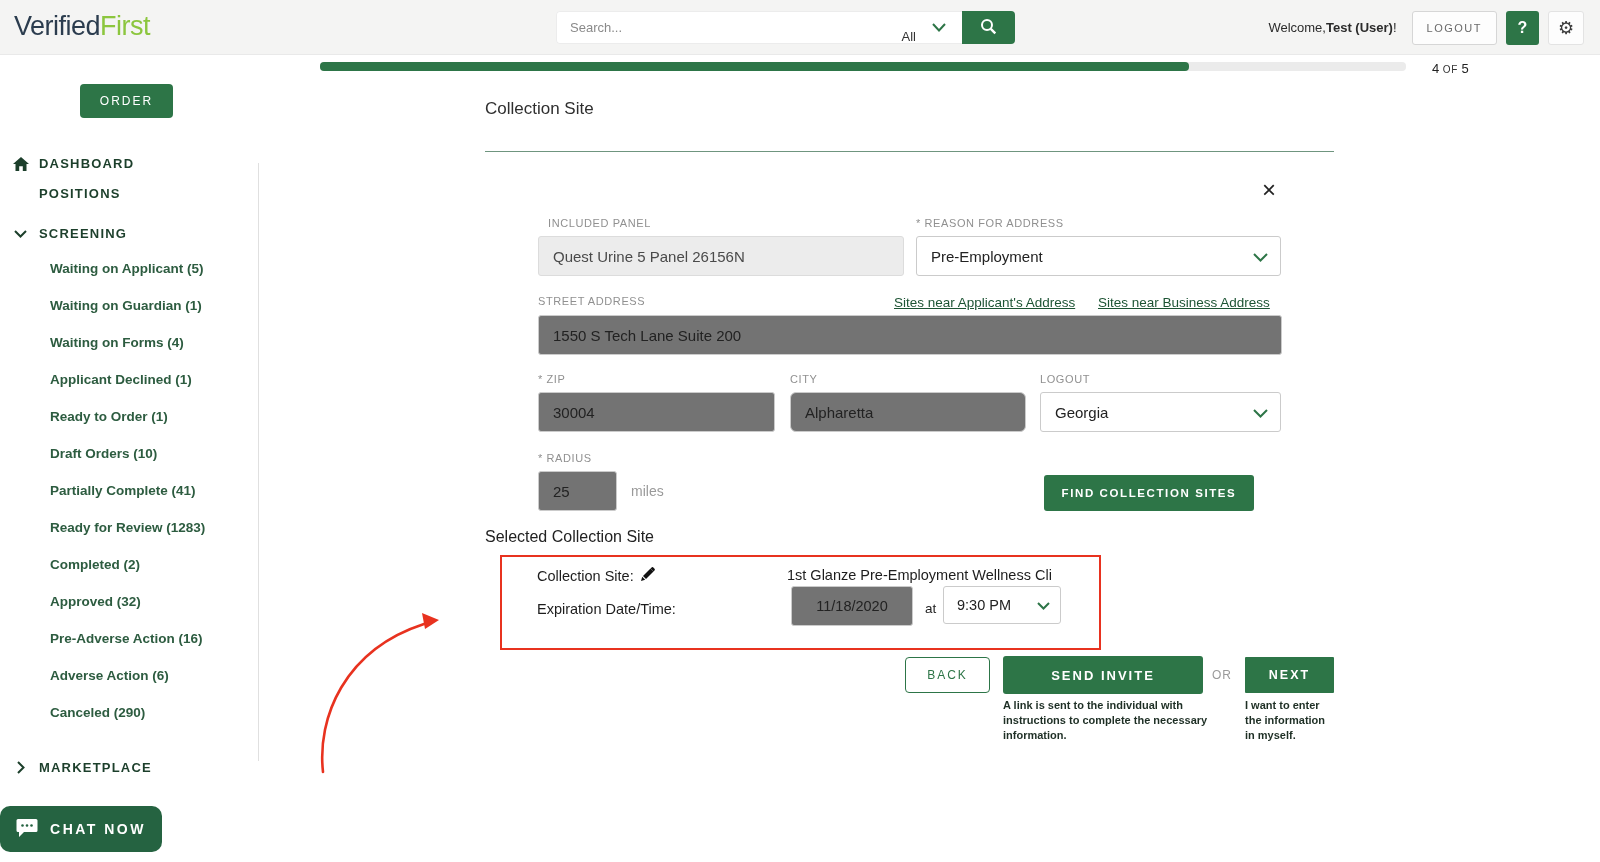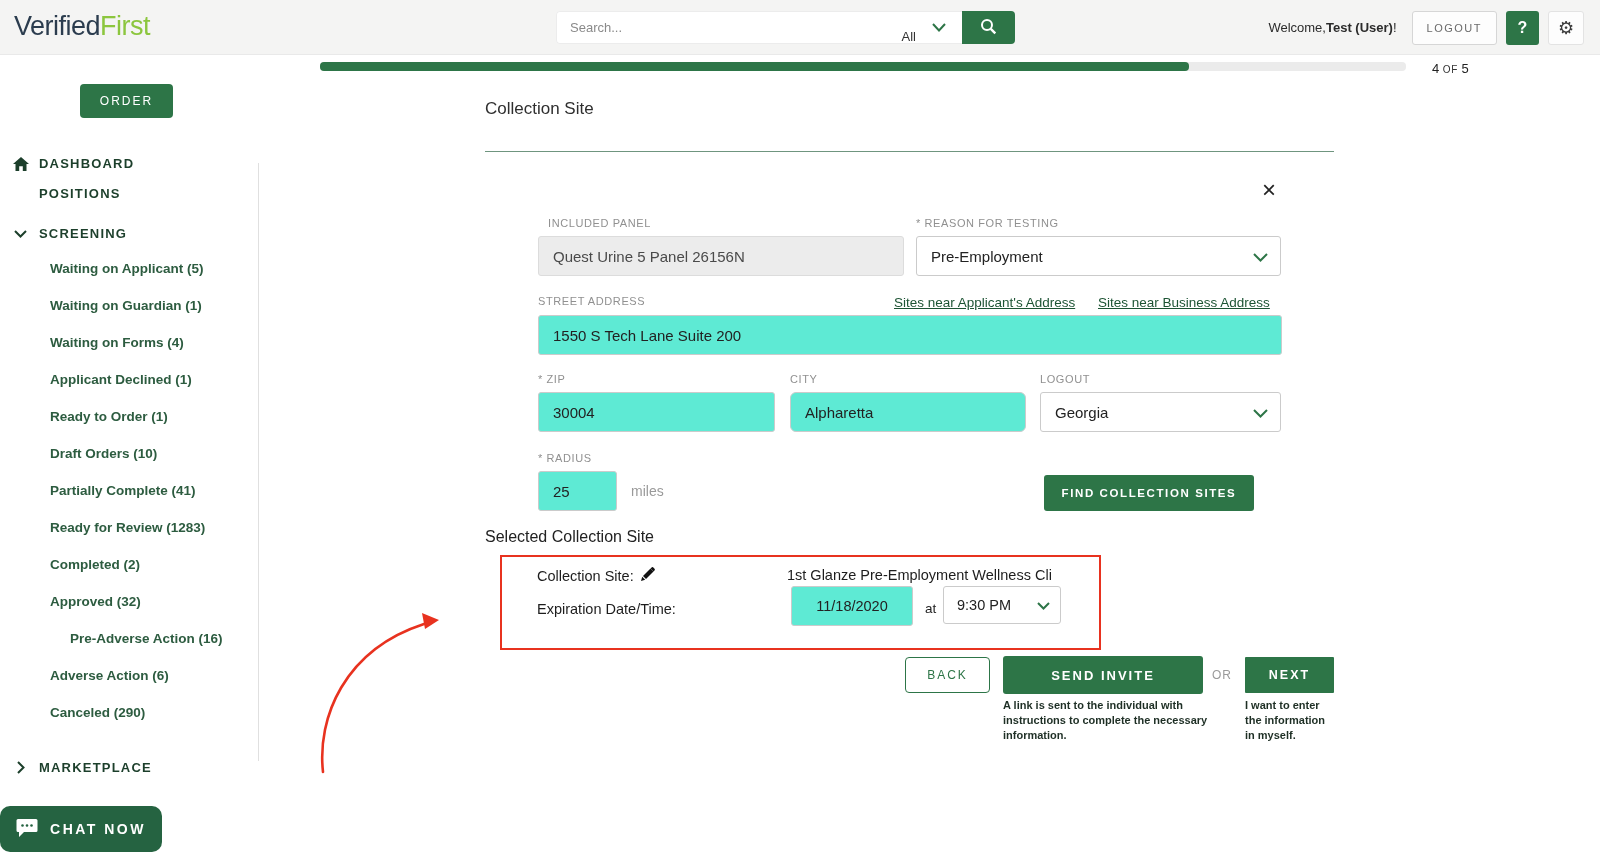--- a/index.html
+++ b/index.html
@@ -41,21 +41,21 @@
 
   .chat-btn { position:absolute; left:0; top:806px; width:162px; height:46px; background:#256341; border:none; border-radius:10px; display:flex; align-items:center; justify-content:center; gap:12px; cursor:pointer; }
   .chat-btn .lbl { color:#fff; font-size:14px; font-weight:700; letter-spacing:2.5px; font-family:"Liberation Sans",sans-serif; }
 
   
   .form-title { position:absolute; left:485px; top:99px; font-size:17px; color:#2f2f2f; }
   .form-rule { position:absolute; left:485px; top:151px; width:849px; height:1px; background:#6f957f; }
   .close-x { position:absolute; left:1262px; top:178px; font-size:24px; line-height:1; color:#222; background:none; border:none; cursor:pointer; font-family:"Liberation Sans",sans-serif; }
 
   .field-label { position:absolute; font-size:11px; letter-spacing:0.6px; color:#909090; }
-  .text-field { position:absolute; height:40px; border:1px solid #cbcbcb; border-radius:3px; background:#5eead4; font-size:15px; color:#222; padding:0 14px; font-family:"Liberation Sans",sans-serif; outline:none; }
+  .text-field { position:absolute; height:40px; border:1px solid #cbcbcb; border-radius:3px; background:#737373; font-size:15px; color:#222; padding:0 14px; font-family:"Liberation Sans",sans-serif; outline:none; }
   .text-field.disabled { background:#ececec; border-color:#dcdcdc; color:#4a4a4a; }
   .select-field { position:absolute; height:40px; border:1px solid #cbcbcb; border-radius:3px; background:#fff; display:flex; align-items:center; justify-content:space-between; padding:0 12px 0 14px; font-size:15px; color:#222; cursor:pointer; }
   .green-link { position:absolute; font-size:13.5px; color:#1d5434; text-decoration:underline; cursor:pointer; }
   .unit { position:absolute; font-size:14px; color:#9a9a9a; }
   .find-btn { position:absolute; left:1044px; top:475px; width:210px; height:36px; background:#2d7547; color:#fff; border:none; border-radius:3px; font-size:11.5px; font-weight:700; letter-spacing:1.6px; font-family:"Liberation Sans",sans-serif; cursor:pointer; }
 
   .selected-heading { position:absolute; left:485px; top:528px; font-size:16px; color:#222; }
   .red-box { position:absolute; left:500px; top:555px; width:601px; height:95px; border:2px solid #e8321f; }
   .site-row-label { position:absolute; font-size:14.5px; color:#1d1d1d; display:flex; align-items:center; gap:7px; }
   .site-value { position:absolute; font-size:14.5px; color:#1d1d1d; }
@@ -146,21 +146,21 @@
   <div class="sub-item" style="top:261px;">Waiting on Applicant (5)</div>
   <div class="sub-item" style="top:298px;">Waiting on Guardian (1)</div>
   <div class="sub-item" style="top:335px;">Waiting on Forms (4)</div>
   <div class="sub-item" style="top:372px;">Applicant Declined (1)</div>
   <div class="sub-item" style="top:409px;">Ready to Order (1)</div>
   <div class="sub-item" style="top:446px;">Draft Orders (10)</div>
   <div class="sub-item" style="top:483px;">Partially Complete (41)</div>
   <div class="sub-item" style="top:520px;">Ready for Review (1283)</div>
   <div class="sub-item" style="top:557px;">Completed (2)</div>
   <div class="sub-item" style="top:594px;">Approved (32)</div>
-  <div class="sub-item" style="top:631px;margin-left:20px;">Pre-Adverse Action (16)</div>
+  <div class="sub-item" style="top:631px;">Pre-Adverse Action (16)</div>
   <div class="sub-item" style="top:668px;">Adverse Action (6)</div>
   <div class="sub-item" style="top:705px;">Canceled (290)</div>
 
   <div class="nav-item" style="left:12px; top:744px;margin-top:16px;">
     <span class="nav-icon">
       <svg width="8" height="13" viewBox="0 0 8 13">
           <polyline points="1,1 6.5,6.5 1,12" fill="none" stroke="#1c3f2b" stroke-width="2"></polyline>
         </svg>
     </span>
     <span class="lbl">MARKETPLACE</span>
@@ -178,21 +178,21 @@
     <span class="lbl">CHAT NOW</span>
   </button>
 
   <div class="form-title">Collection Site</div>
   <div class="form-rule"></div>
   <button class="close-x">×</button>
 
   <div class="field-label" style="left:548px; top:217px;">INCLUDED PANEL</div>
   <input class="text-field disabled" style="left: 538px; top: 236px; width: 366px;" readonly="" value="Quest Urine 5 Panel 26156N">
 
-  <div class="field-label" style="left:916px; top:217px;">* REASON FOR TESTING</div>
+  <div class="field-label" style="left:916px; top:217px;">* REASON FOR ADDRESS</div>
   <div class="select-field" style="left:916px; top:236px; width:365px;">
     <span>Pre-Employment</span>
     <span>
       <svg width="15" height="9" viewBox="0 0 15 9">
           <polyline points="1,1 7.5,7.5 14,1" fill="none" stroke="#2d7547" stroke-width="2"></polyline>
         </svg>
     </span>
   </div>
 
   <div class="field-label" style="left:538px; top:295px;">STREET ADDRESS</div>

